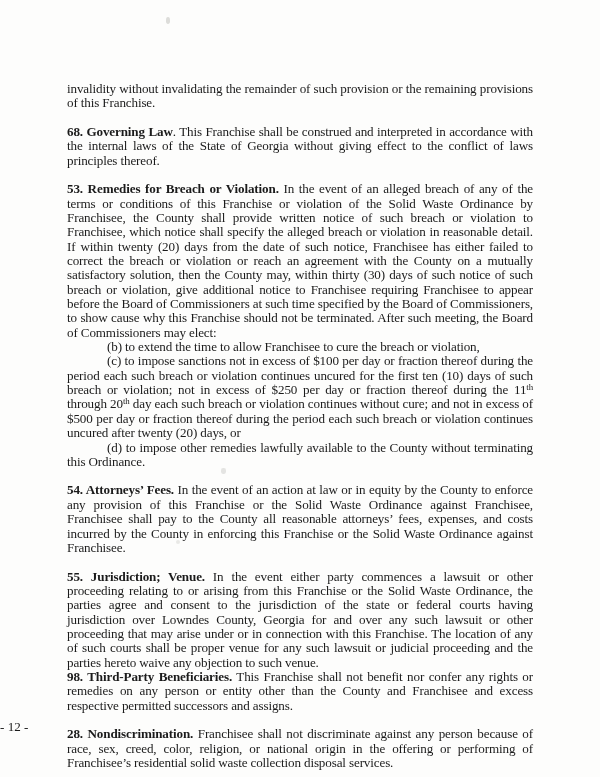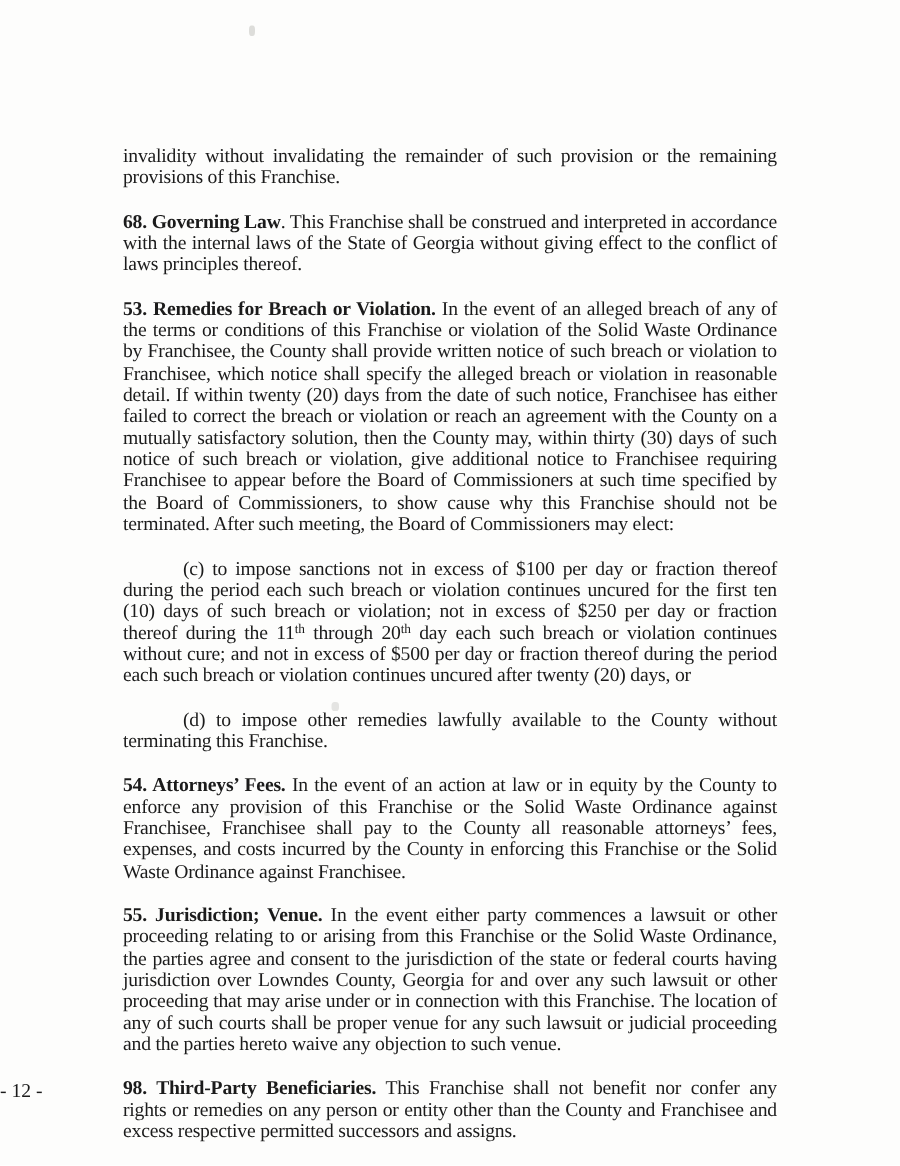--- a/index.html
+++ b/index.html
@@ -47,21 +47,21 @@
     border-radius: 50%;
     opacity: .7;
   }
   #textblock {
     position: absolute;
     left: 67px;
     top: 82px;
     width: 466px;
   }
   p {
-    margin: 15px;
+    margin: 0;
     text-align: justify;
     text-justify: inter-word;
     font-size: 13.1px;
     line-height: 14.35px;
     letter-spacing: -0.01em;
   }
   p.gap {
     margin-top: 14.3px;
   }
   p.sub {
@@ -97,24 +97,25 @@
 
   <div id="textblock">
 
     <p><span>invalidity without invalidating the remainder of such provision or the remaining provisions of this Franchise.</span></p>
 
     <p class="gap"><b>68. Governing Law</b><span>.</span><span>  This Franchise shall be construed and interpreted in accordance with the internal laws of the State of Georgia without giving effect to the conflict of laws principles thereof.</span></p>
 
     <p class="gap"><b>53. Remedies for Breach or Violation.</b><span>  In the event of an alleged breach of any of the terms or conditions of this Franchise or violation of the Solid Waste Ordinance by Franchisee, the County shall provide written notice of such breach or violation to Franchisee, which notice shall specify the alleged breach or violation in reasonable detail.  If within twenty (20) days from the date of such notice, Franchisee has either failed to correct the breach or violation or reach an agreement with the County on a mutually satisfactory solution, then the County may, within thirty (30) days of such notice of such breach or violation, give additional notice to Franchisee requiring Franchisee to appear before the Board of Commissioners at such time specified by the Board of Commissioners, to show cause why this Franchise should not be terminated. After such meeting, the Board of Commissioners may elect:</span></p>
 
 
+    <p class="sub"><span>(b) to extend the time to allow Franchisee to cure the breach or violation,</span></p>
 
     <p class="sub"><span>(c) to impose sanctions not in excess of $100 per day or fraction thereof during the period each such breach or violation continues uncured for the first ten (10) days of such breach or violation; not in excess of $250 per day or fraction thereof during the 11</span><sup>th</sup><span> through 20</span><sup>th</sup><span> day each such breach or violation continues without cure; and not in excess of $500 per day or fraction thereof during the period each such breach or violation continues uncured after twenty (20) days, or</span></p>
 
-    <p class="sub"><span>(d) to impose other remedies lawfully available to the County without terminating this Franchise.</span></p>
+    <p class="sub"><span>(d) to impose other remedies lawfully available to the County without terminating this Ordinance.</span></p>
 
     <p class="gap"><b>54. Attorneys’ Fees.</b><span>  In the event of an action at law or in equity by the County to enforce any provision of this Franchise or the Solid Waste Ordinance against Franchisee, Franchisee shall pay to the County all reasonable attorneys’ fees, expenses, and costs incurred by the County in enforcing this Franchise or the Solid Waste Ordinance against Franchisee.</span></p>
 
     <p class="gap"><b>55. Jurisdiction; Venue.</b><span>  In the event either party commences a lawsuit or other proceeding relating to or arising from this Franchise or the Solid Waste Ordinance, the parties agree and consent to the jurisdiction of the state or federal courts having jurisdiction over Lowndes County, Georgia for and over any such lawsuit or other proceeding that may arise under or in connection with this Franchise.  The location of any of such courts shall be proper venue for any such lawsuit or judicial proceeding and the parties hereto waive any objection to such venue.</span></p>
 
     <p><b>98. Third-Party Beneficiaries.</b><span>  This Franchise shall not benefit nor confer any rights or remedies on any person or entity other than the County and Franchisee and excess respective permitted successors and assigns.</span></p>
 
     <p class="gap"><b>28. Nondiscrimination.</b><span>  Franchisee shall not discriminate against any person because of race, sex, creed, color, religion, or national origin in the offering or performing of Franchisee’s residential solid waste collection disposal services.</span></p>
 
   </div>

